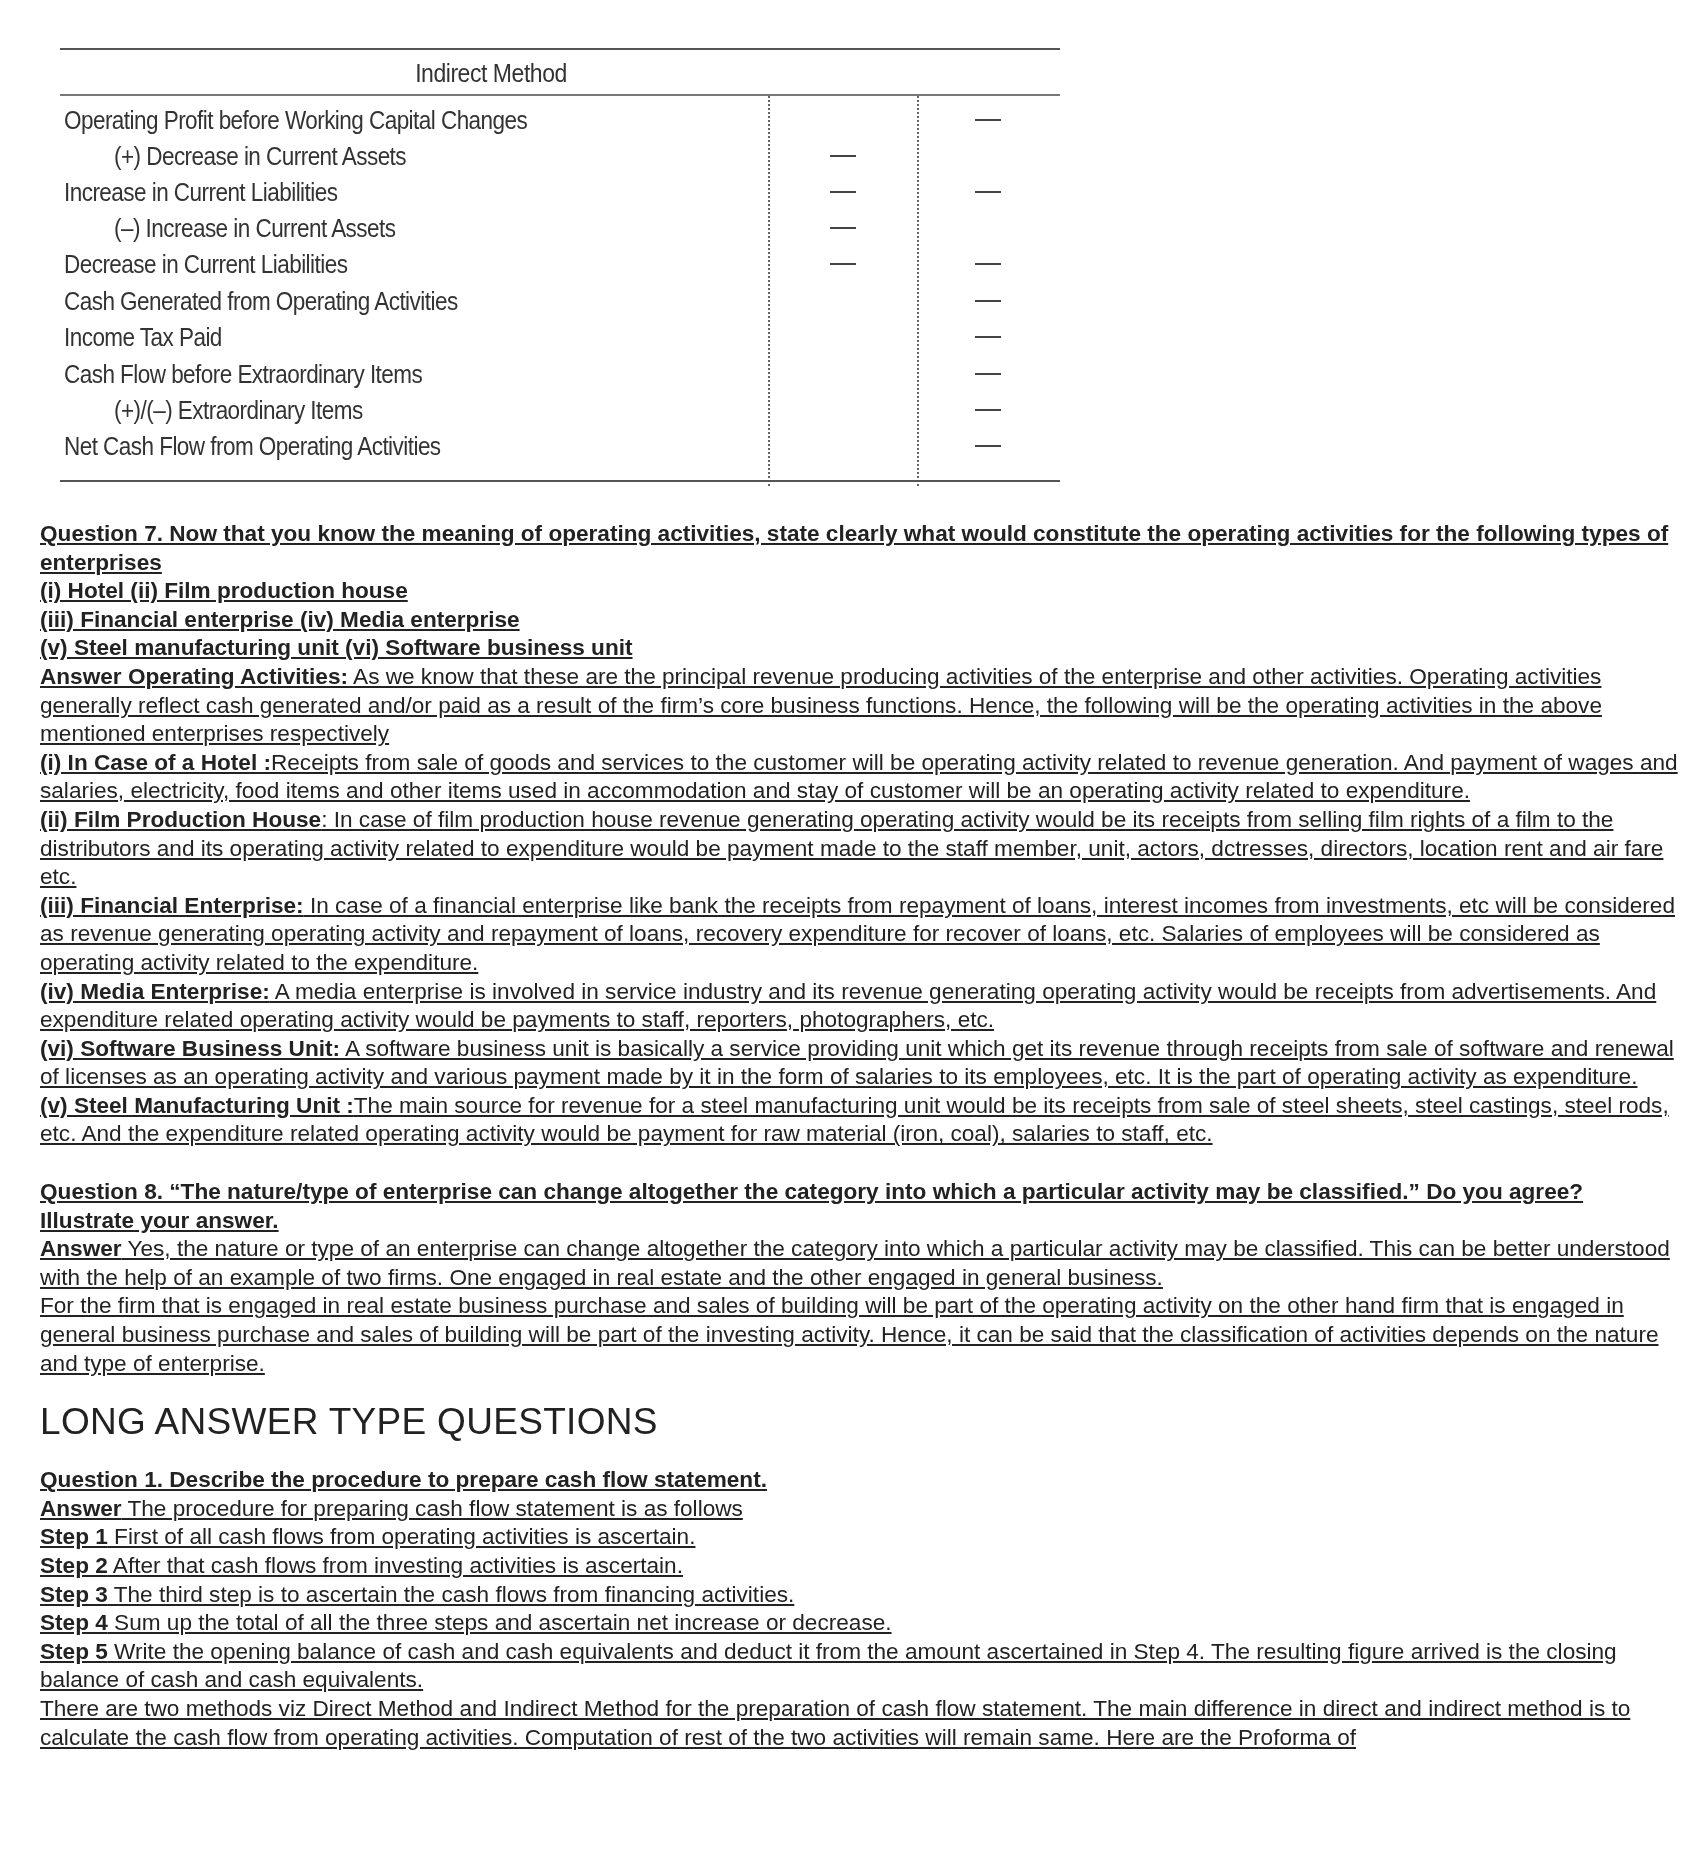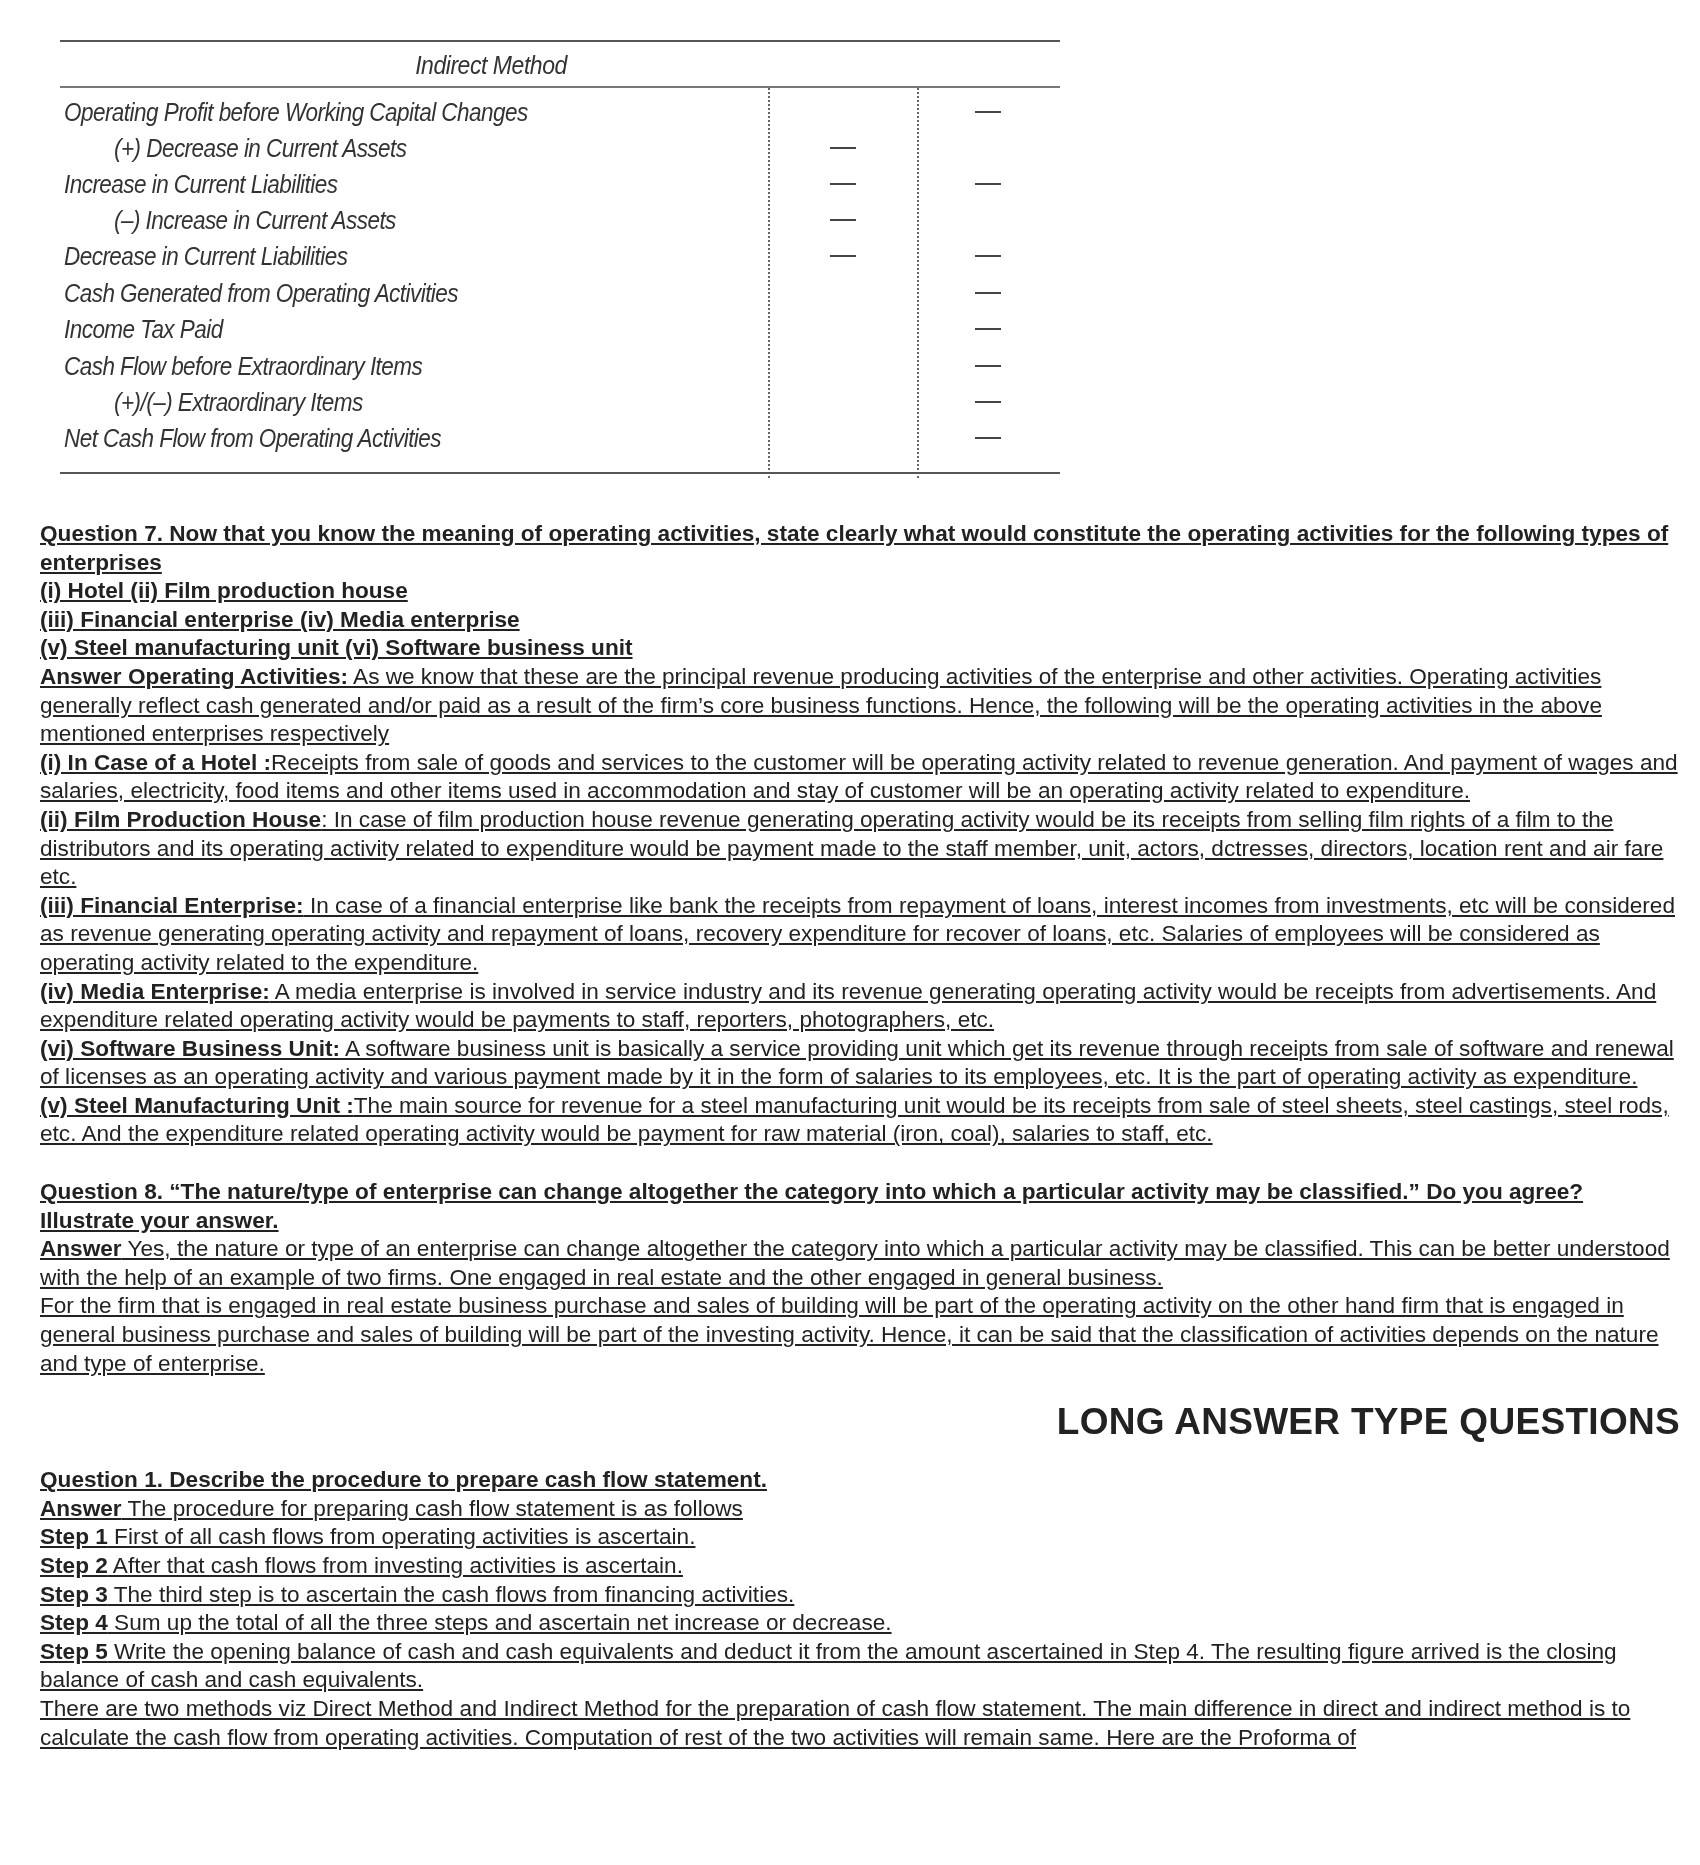--- a/index.html
+++ b/index.html
@@ -1,19 +1,19 @@
 <!DOCTYPE html>
 <html><head>
   <meta charset="utf-8">
   <style>
     html, body { margin: 0; padding: 0; background: #ffffff; }
     body { width: 1700px; height: 1865px; position: relative; overflow: hidden; color: #222; }
     .scan-table {
-      position: absolute; left: 60px; top: 40px; width: 1000px;
-      font-family: "Liberation Sans", sans-serif; color: #333; font-style: italic;
+      position: absolute; left: 60px; top: 48px; width: 1000px;
+      font-family: "Liberation Sans", sans-serif; color: #333;
       -webkit-font-smoothing: antialiased;
     }
     .scan-table .rule-top { border-top: 2px solid #555; height: 0; }
     .scan-table .title {
       height: 44px; line-height: 46px; text-align: center;
       font-size: 25px; letter-spacing: -0.5px; transform: scaleX(0.92);
       padding-right: 150px;
     }
     .scan-table .rule-mid { border-top: 2px solid #777; height: 0; }
     .scan-table .body { position: relative; height: 380px; text-align: center; }
@@ -35,22 +35,22 @@
 
     .content {
       position: absolute; left: 40px; top: 520px; width: 1640px;
       font-family: "Liberation Sans", sans-serif; font-size: 22.6px; line-height: 28.6px;
       color: #222;
     }
     .content p { margin: 0; text-decoration: underline; }
     .content .b { font-weight: bold; }
     .content .gap { height: 29px; }
     .content h2 {
-      margin: 0; font-size: 37px; font-weight: bold; line-height: 44px;
-      padding-top: 22px; padding-bottom: 22px; letter-spacing: 0.3px; text-align: right;
+      margin: 0; font-size: 37px; font-weight: normal; line-height: 44px;
+      padding-top: 22px; padding-bottom: 22px; letter-spacing: 0.3px;
     }
   </style>
 </head>
 <body>
 
 <div class="scan-table">
   <div class="rule-top"></div>
   <div class="title">Indirect Method</div>
   <div class="rule-mid"></div>
   <div class="body">

